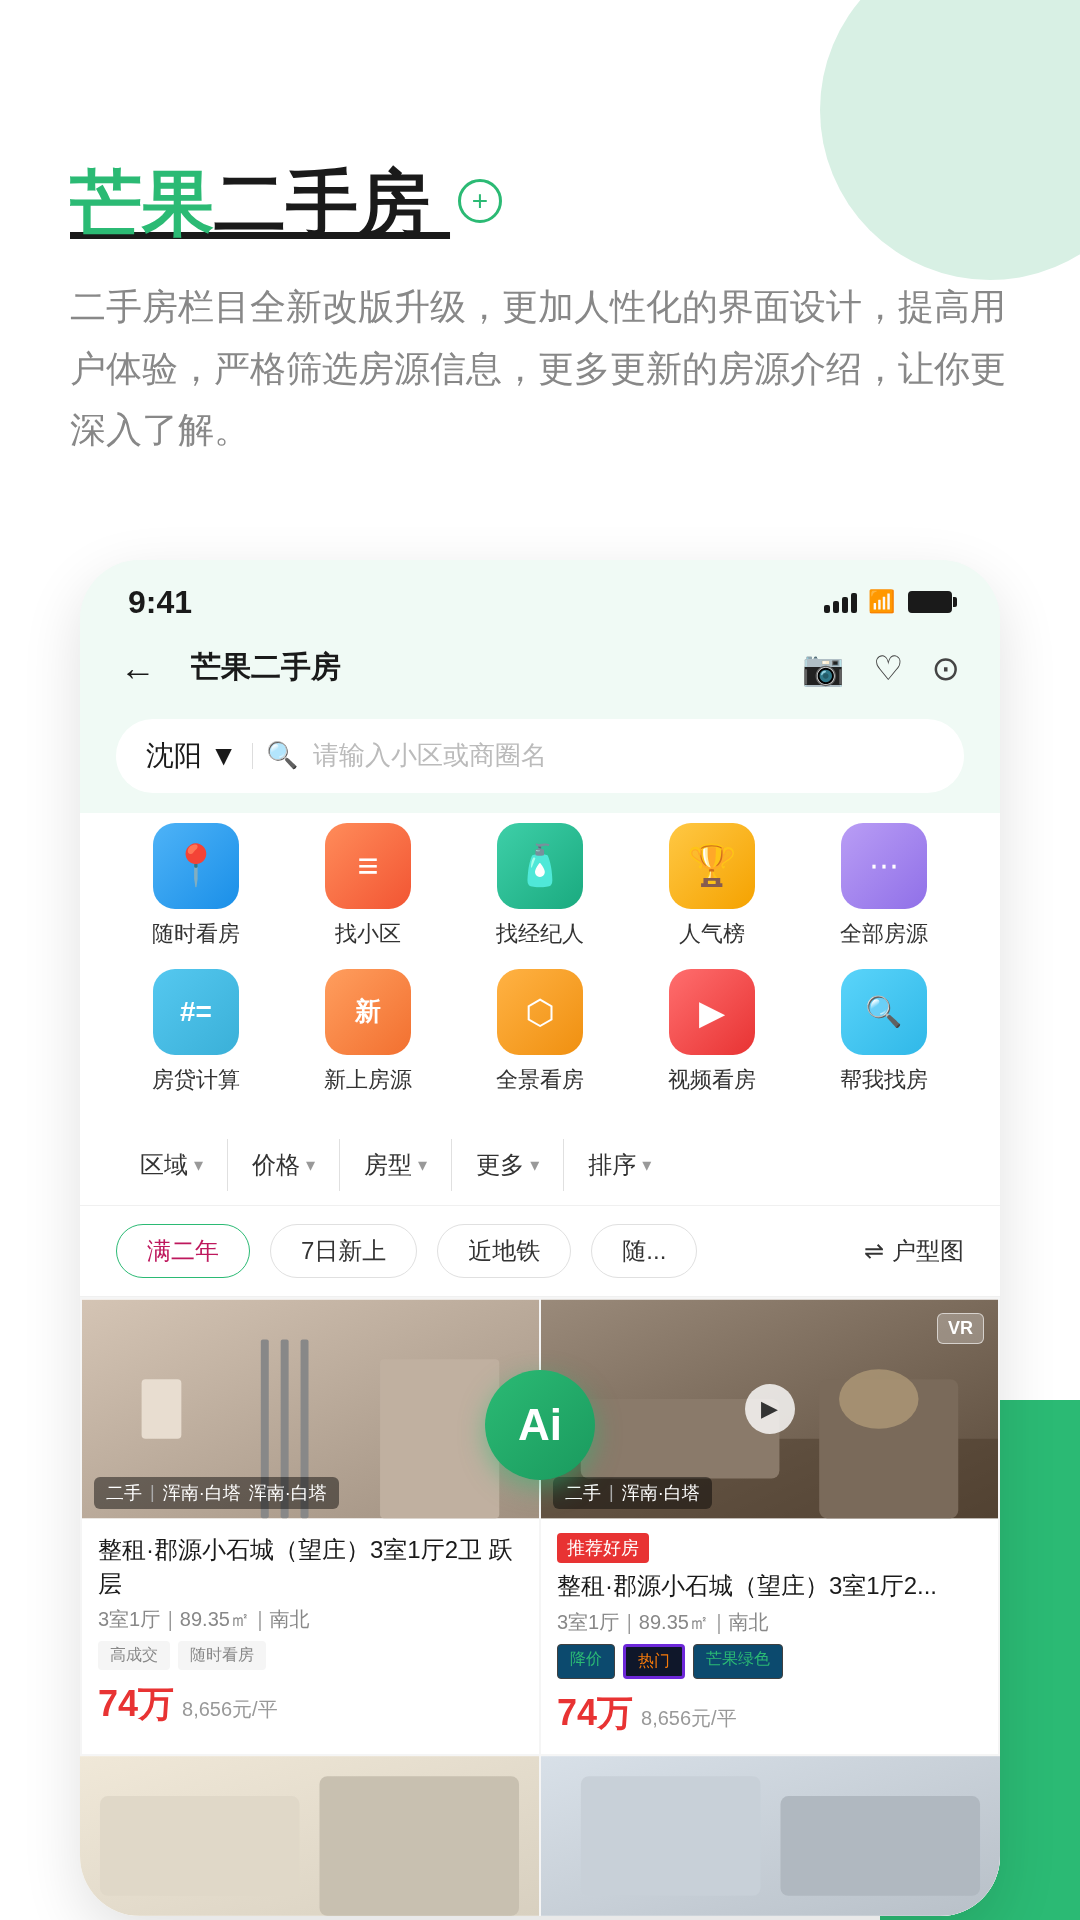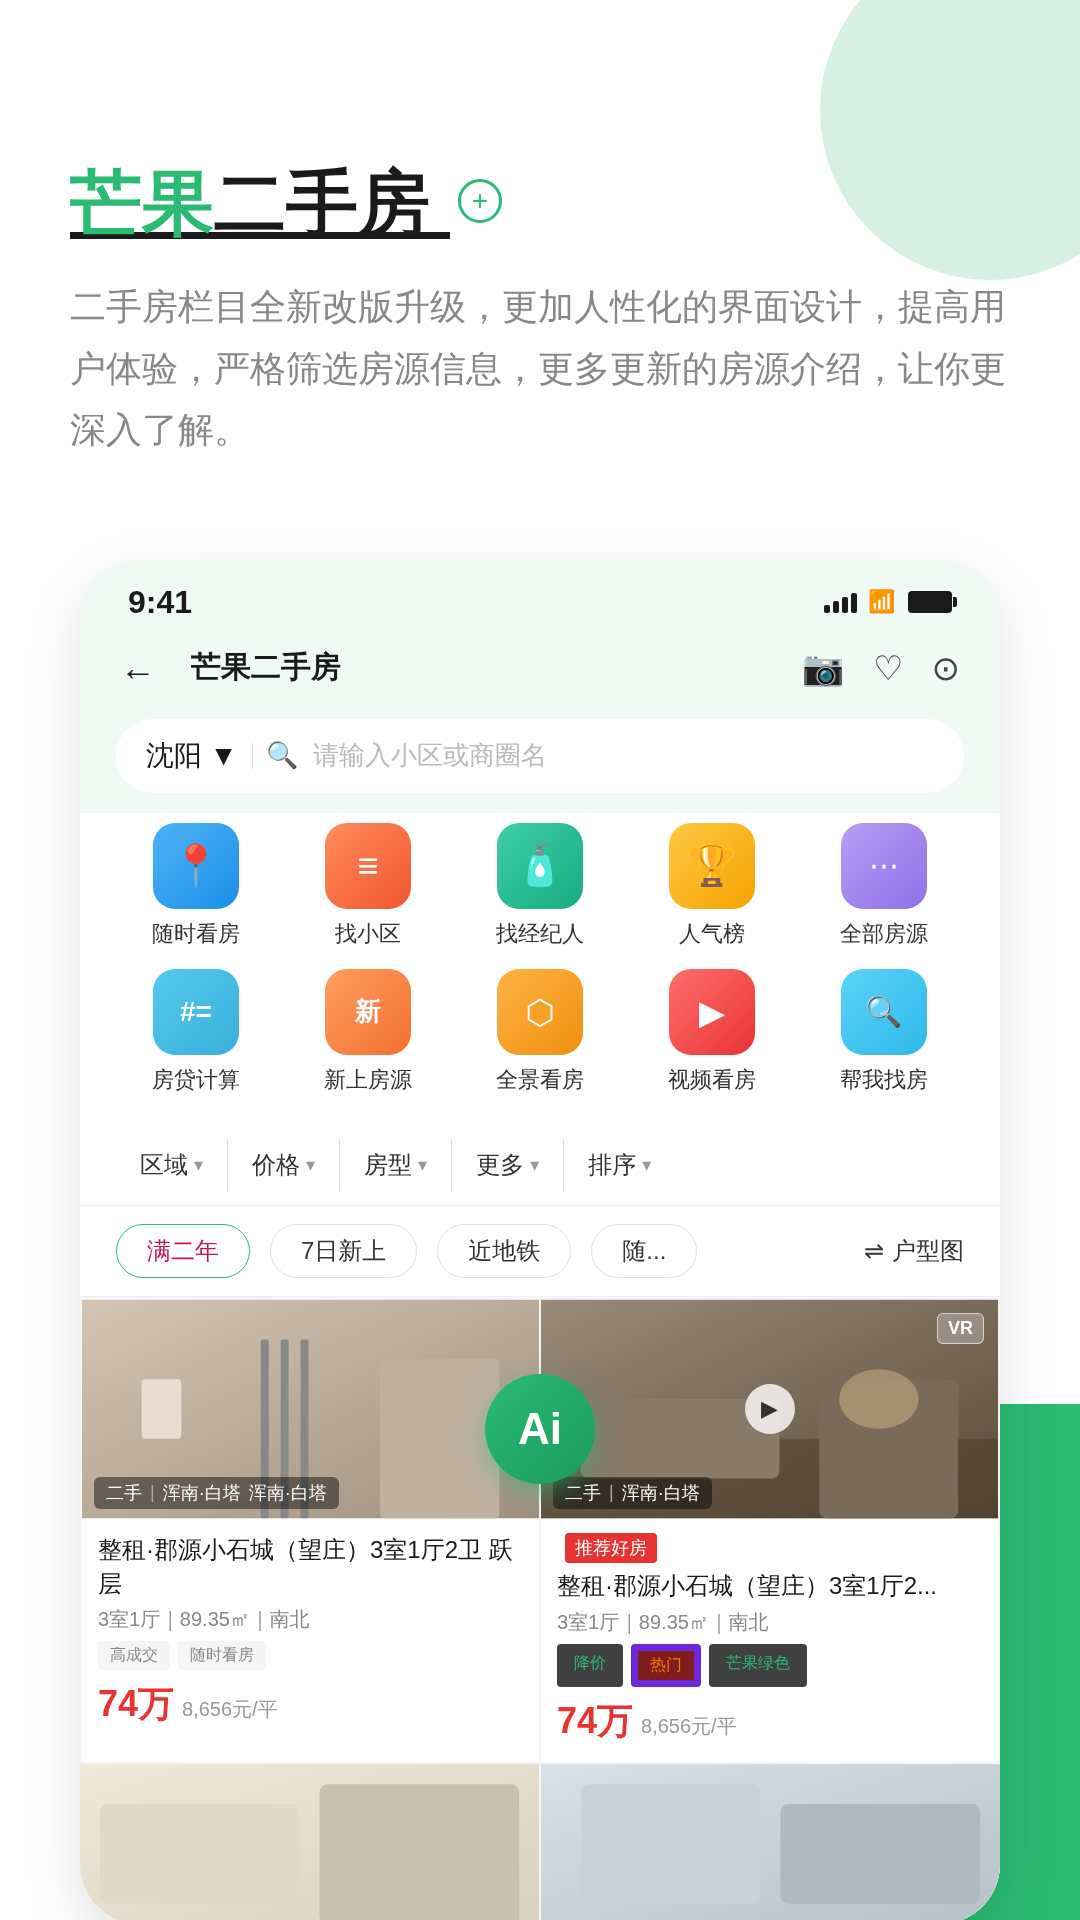--- a/index.html
+++ b/index.html
@@ -374,21 +374,20 @@
       padding: 14px 16px 16px 16px;
     }
     .recommend-badge {
       display: inline-block;
       background: #e83333;
       color: #fff;
       font-size: 18px;
       padding: 3px 10px;
       border-radius: 4px;
       margin-bottom: 6px;
-      margin-left: 8px;
     }
     .listing-title {
       font-size: 24px;
       color: #1a1a1a;
       font-weight: 500;
       line-height: 1.4;
       margin-bottom: 6px;
       overflow: hidden;
       display: -webkit-box;
       -webkit-line-clamp: 2;
@@ -408,28 +407,28 @@
     .tag {
       padding: 4px 12px;
       border-radius: 4px;
       font-size: 16px;
     }
     .tag-gray {
       background: #f5f5f5;
       color: #888;
     }
     .tag-green {
-      background: #404040;
+      background: #0c4a6e;
       color: #2bba74;
-      border: 5px solid #404040;
+      border: 1px solid #404040;
     }
     .tag-orange {
-      background: #7f1d1d;
+      background: #0f172a;
       color: #f5790a;
-      border: 7px solid #6d28d9;
+      border: 3px solid #6d28d9;
     }
     .listing-price {
       display: flex;
       align-items: baseline;
       gap: 8px;
     }
     .price-num {
       font-size: 36px;
       font-weight: 700;
       color: #e83333;

